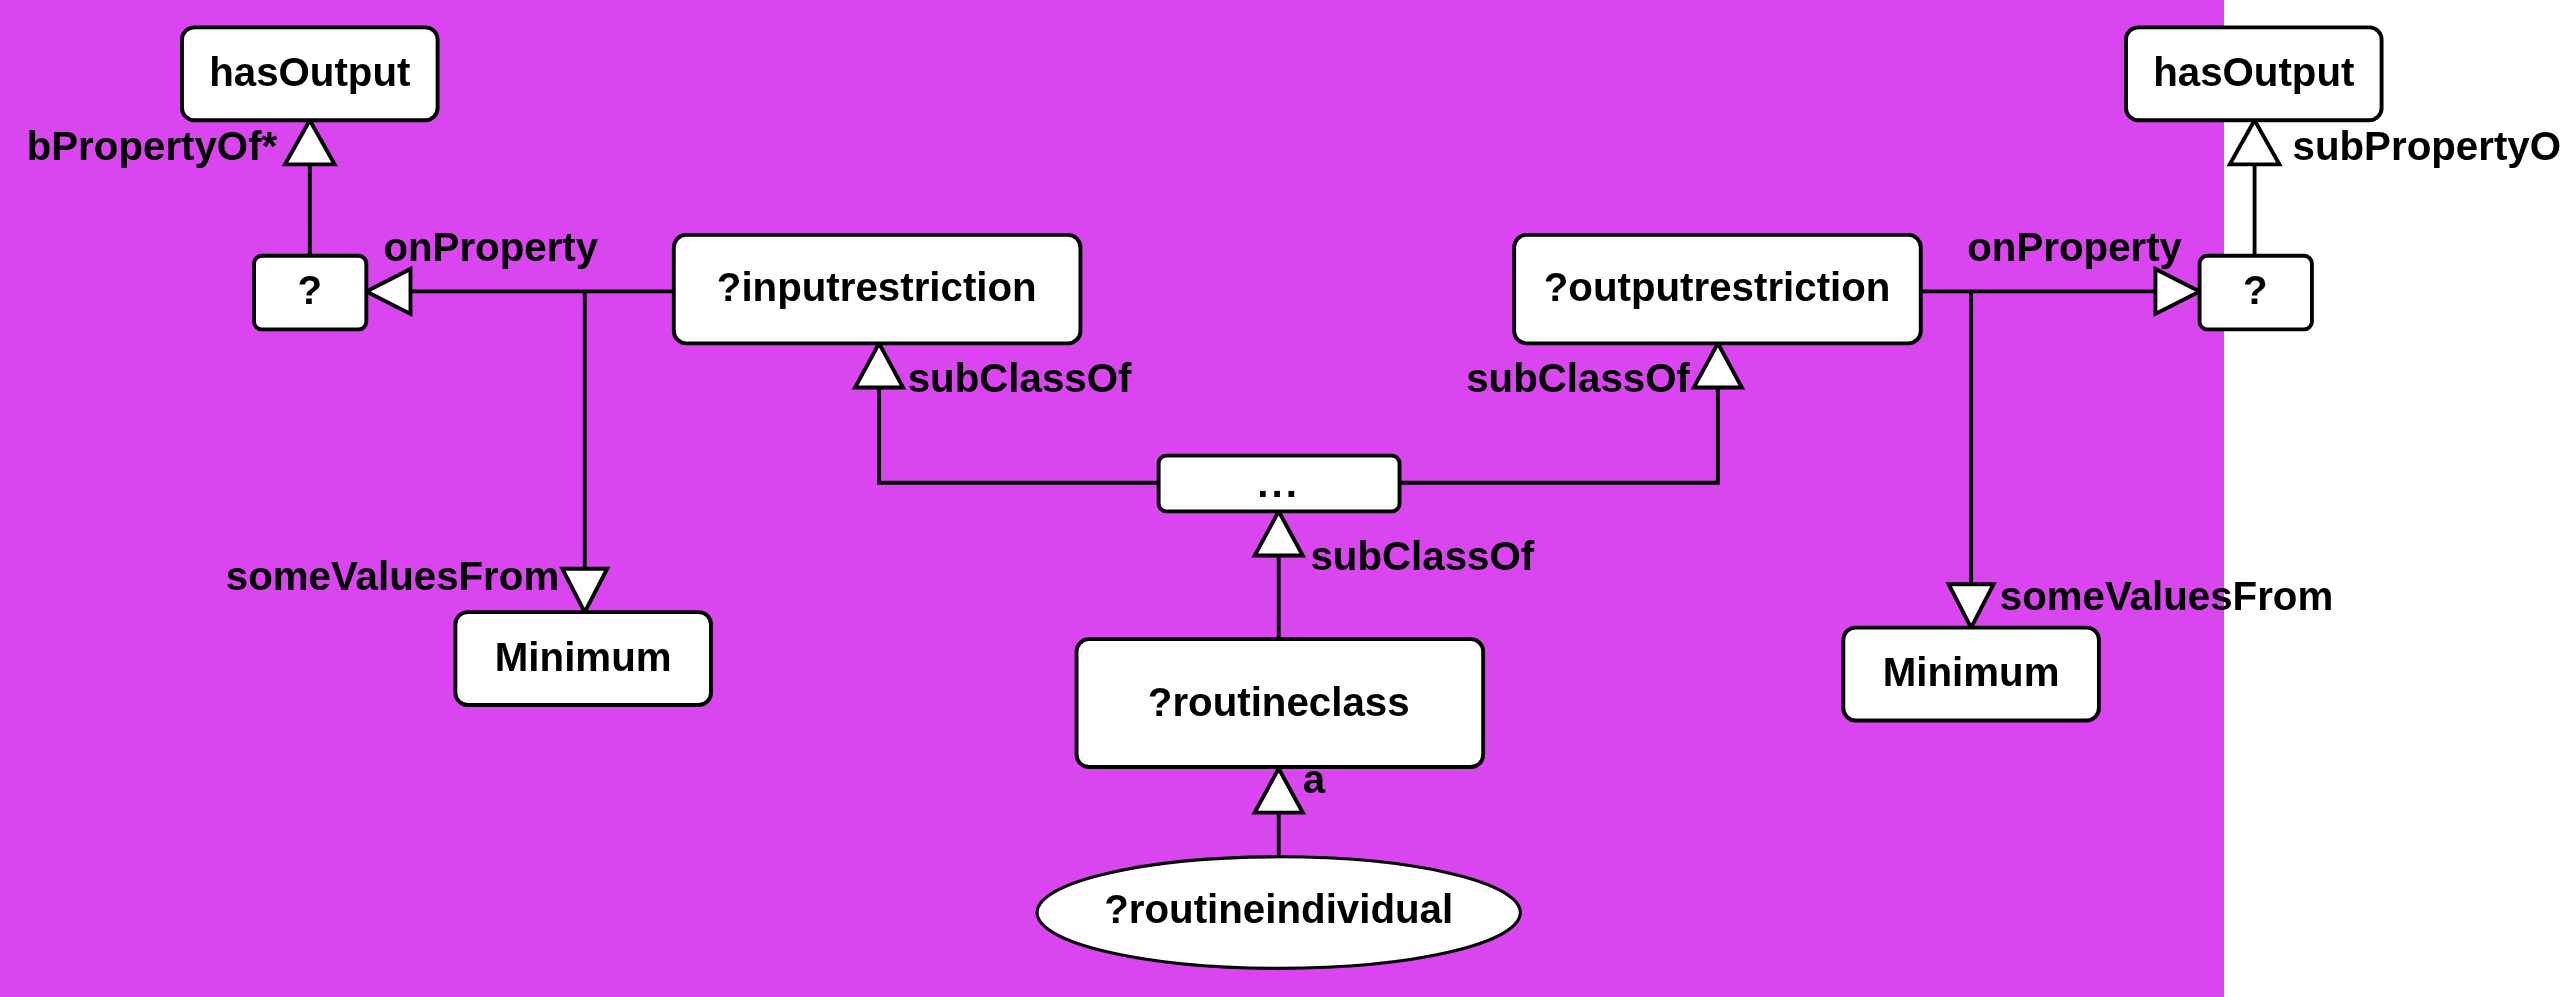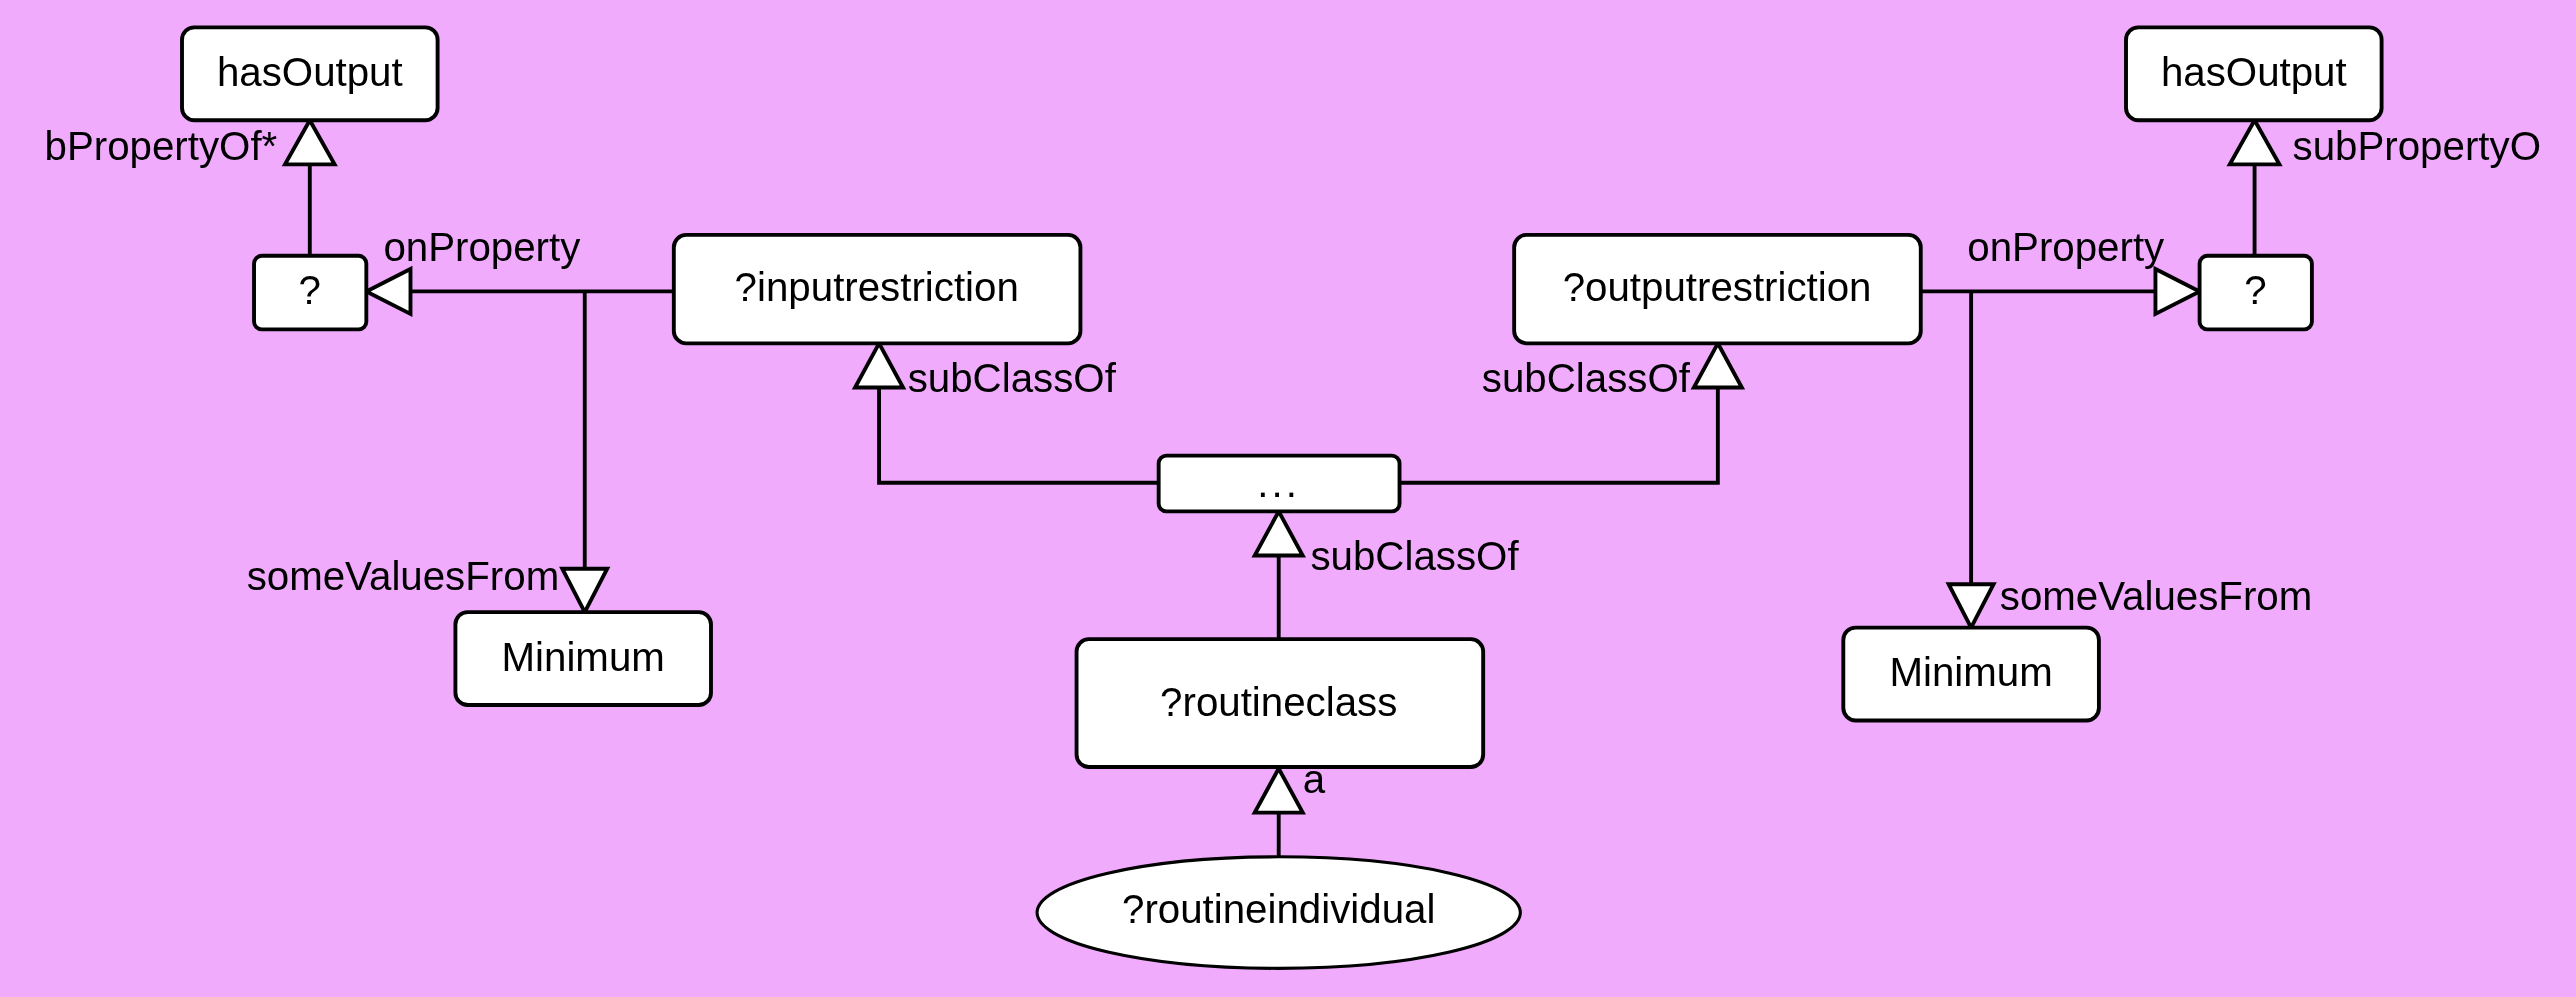--- a/index.html
+++ b/index.html
@@ -8,23 +8,24 @@
     background: #ffffff;
   }
   body {
     width: 2576px;
     height: 998px;
     font-family: "Liberation Sans", sans-serif;
     overflow: hidden;
   }
   #diagram-root {
     position: relative;
-    width: 2576px;
+    width: 2224px;
     height: 998px;
-    background: #f0abfc;
+    background: #d946ef;
+    font-weight: bold;
   }
   svg#graph {
     display: block;
     width: 2576px;
     height: 998px;
   }
   .node-shape {
     fill: #ffffff;
     stroke: #000000;
     stroke-width: 5;

